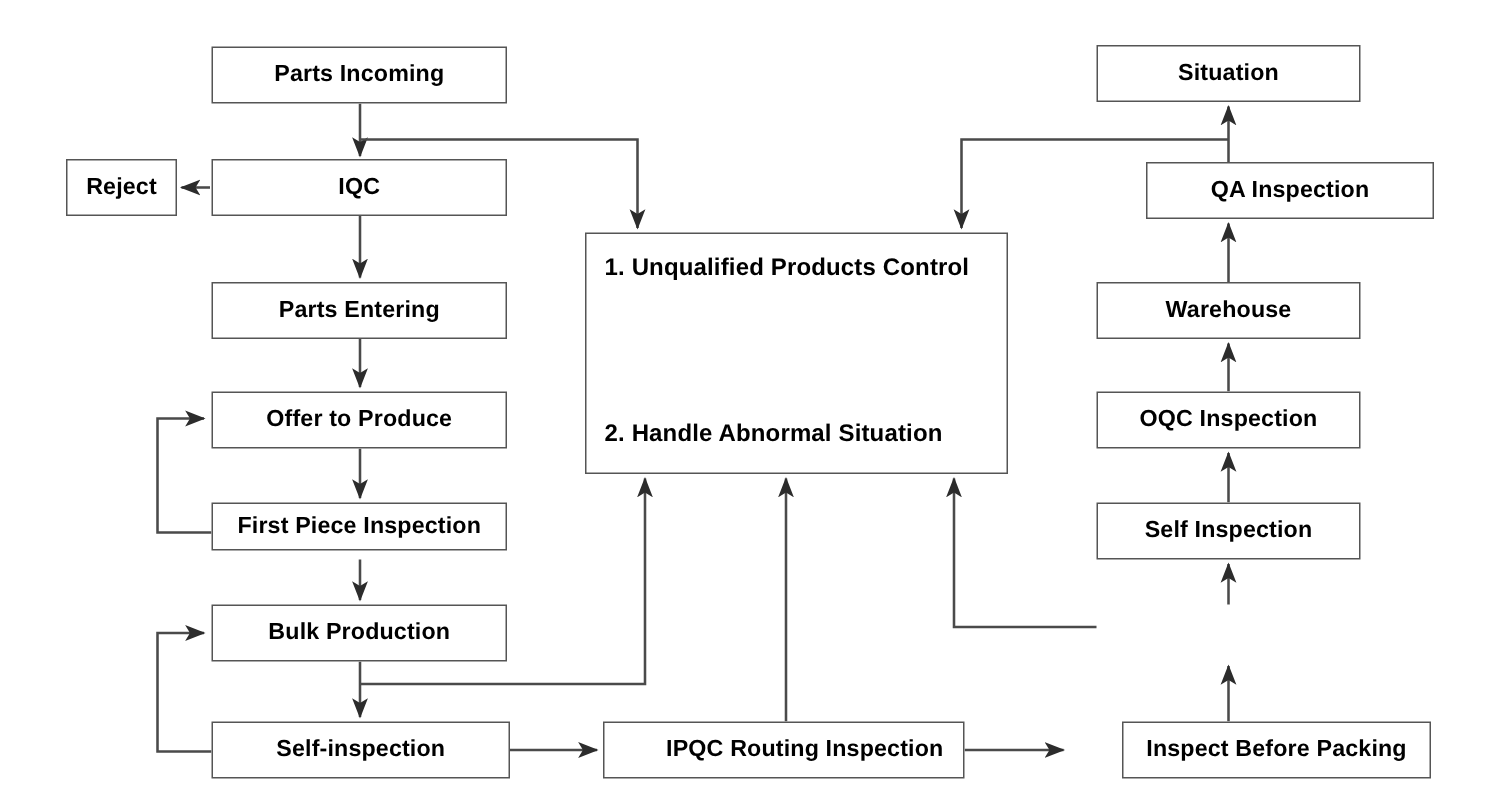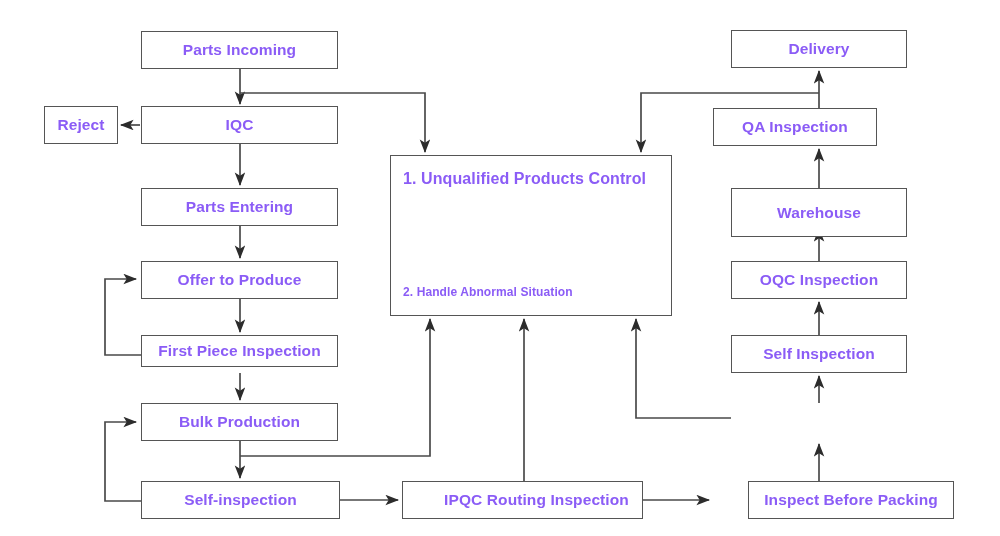--- a/index.html
+++ b/index.html
@@ -20,21 +20,21 @@
     left: 0;
     top: 0;
     width: 1000px;
     height: 536px;
   }
   .node {
     position: absolute;
     box-sizing: border-box;
     border: 1.6px solid #555555;
     background: #ffffff;
-    color: #8b5cf6;
+    color: #000000;
     display: flex;
     align-items: center;
     justify-content: center;
     font-size: 15.5px;
     font-weight: 600;
     letter-spacing: 0.1px;
     text-align: center;
     z-index: 2;
   }
   .node.big {
@@ -46,21 +46,21 @@
     left: 12px;
     top: 14px;
     font-size: 16px;
     font-weight: 600;
     white-space: nowrap;
   }
   .node .line-b {
     position: absolute;
     left: 12px;
     bottom: 16px;
-    font-size: 12px;
+    font-size: 16px;
     font-weight: 600;
     white-space: nowrap;
   }
 </style>
 </head>
 <body>
 
 <div id="canvas">
 
   <svg id="edges" viewBox="0 0 1000 536" xmlns="http://www.w3.org/2000/svg">
@@ -159,30 +159,30 @@
 
 
   <div class="node" style="left:731px;top:335px;width:176px;height:38px;">
     <span>Self Inspection</span>
   </div>
 
   <div class="node" style="left:731px;top:261px;width:176px;height:38px;">
     <span>OQC Inspection</span>
   </div>
 
-  <div class="node" style="left:731px;top:188px;width:176px;height:49px;">
+  <div class="node" style="left:731px;top:188px;width:176px;height:38px;">
     <span>Warehouse</span>
   </div>
 
-  <div class="node" style="left:713px;top:108px;width:164px;height:38px;">
+  <div class="node" style="left:764px;top:108px;width:192px;height:38px;">
     <span>QA Inspection</span>
   </div>
 
   <div class="node" style="left:731px;top:30px;width:176px;height:38px;">
-    <span>Delivery</span>
+    <span>Situation</span>
   </div>
 
   <div class="node big" style="left:390px;top:155px;width:282px;height:161px;">
     <span class="line-a">1. Unqualified Products Control</span>
     <span class="line-b">2. Handle Abnormal Situation</span>
   </div>
 
 </div>
 
 </body></html>

